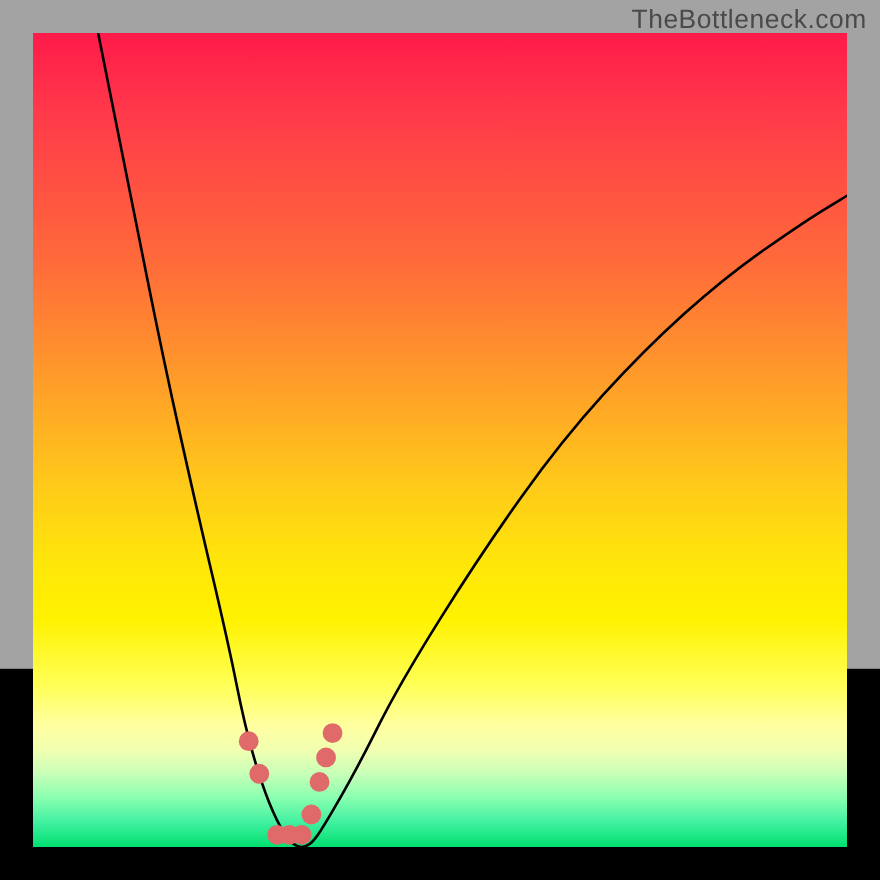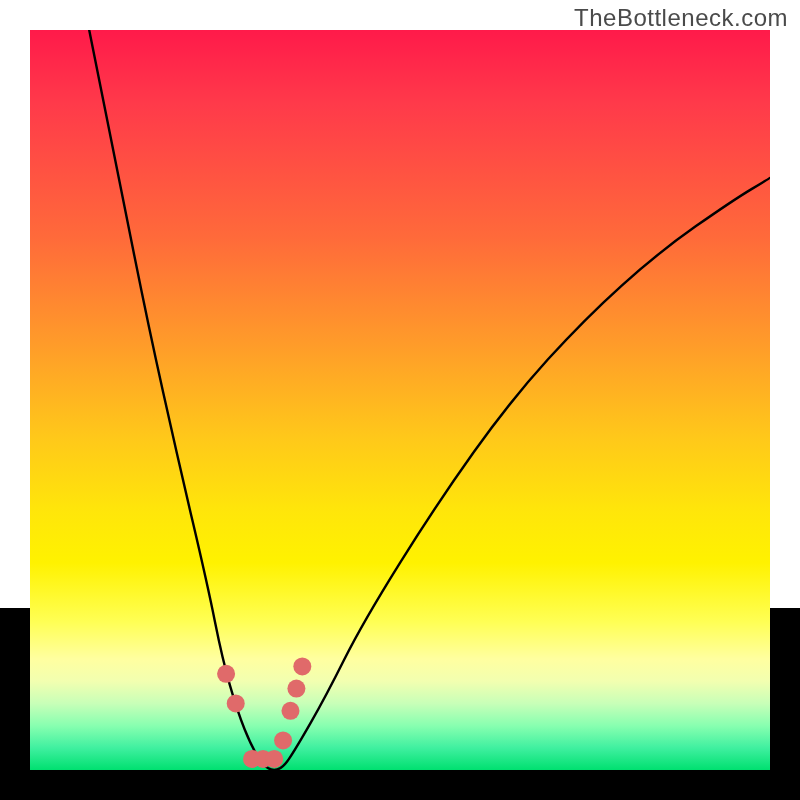--- a/index.html
+++ b/index.html
@@ -8,21 +8,21 @@
     width: 800px;
     height: 800px;
     background: #000;
     font-family: Arial, Helvetica, sans-serif;
     overflow: hidden;
   }
   .frame {
     position: relative;
     width: 800px;
     height: 608px;
-    background: #ffffff;
+    background: #a3a3a3;
   }
   .watermark {
     position: absolute;
     top: 4px;
     right: 12px;
     color: #4a4a4a;
     font-size: 24px;
     font-weight: 500;
     letter-spacing: 0.5px;
     z-index: 10;

